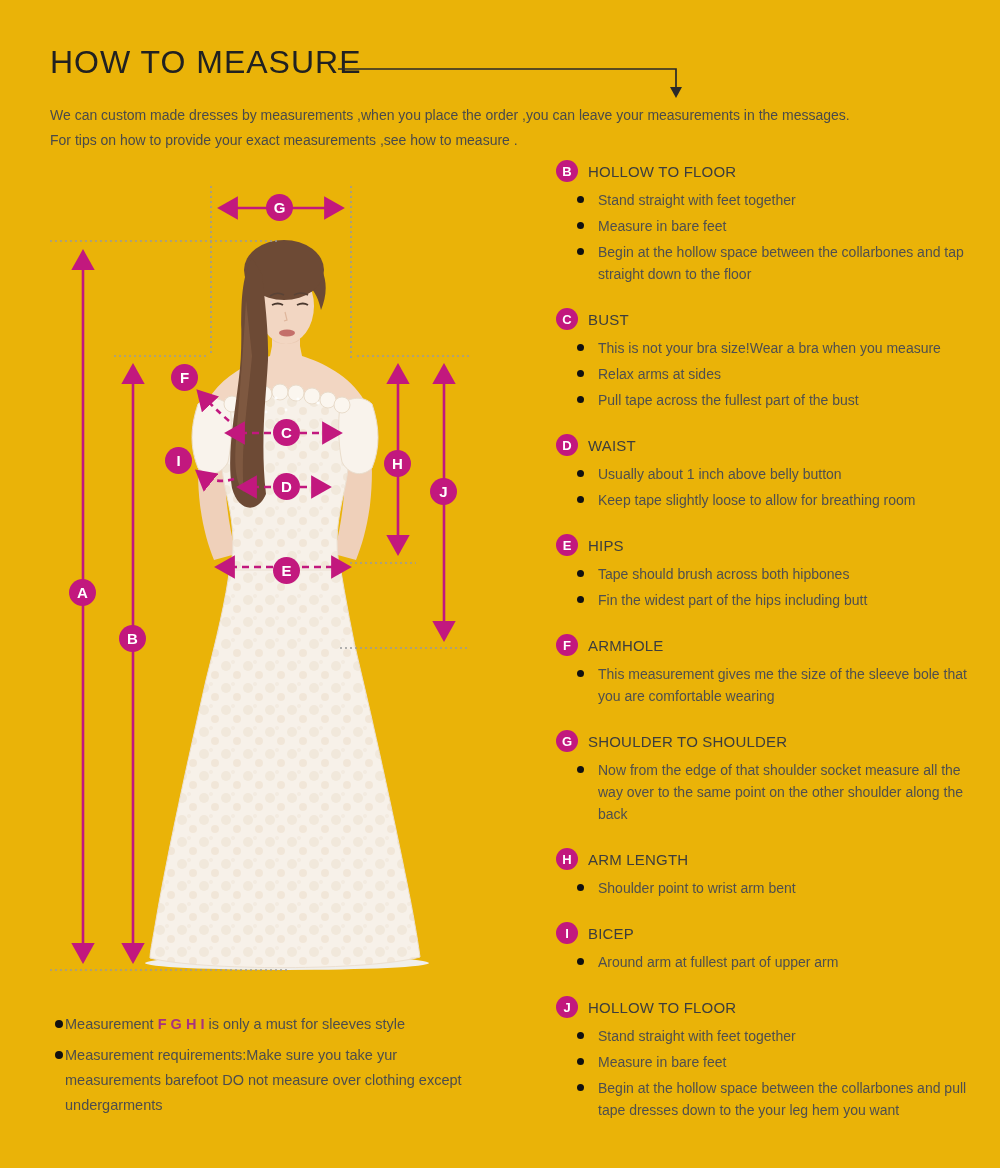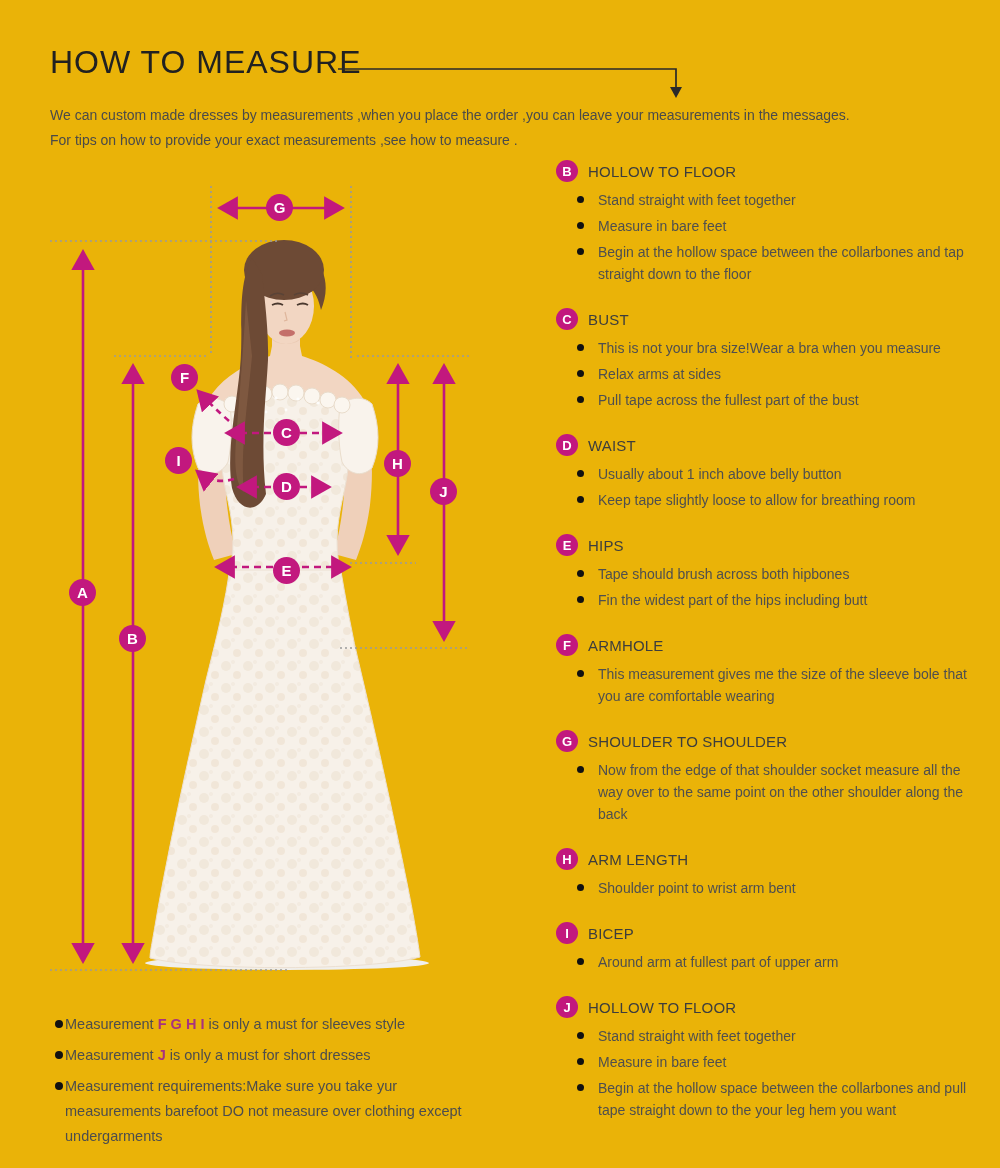--- a/index.html
+++ b/index.html
@@ -290,34 +290,30 @@
       <div class="m-bullet">
           <div class="m-dot"></div>
           <div class="m-text">Stand straight with feet together</div>
         </div>
       <div class="m-bullet">
           <div class="m-dot"></div>
           <div class="m-text">Measure in bare feet</div>
         </div>
       <div class="m-bullet">
           <div class="m-dot"></div>
-          <div class="m-text">Begin at the hollow space between the collarbones and pull tape straight down to the your leg hem you want</div>
+          <div class="m-text">Begin at the hollow space between the collarbones and pull tape dresses down to the your leg hem you want</div>
         </div>
     </div>
 
   </div>
 
   <div class="notes">
     <div class="note">
       <div class="n-dot"></div>
       <div class="n-text"><span>Measurement </span><span class="hl">F G H I</span><span> is only a must for sleeves style</span></div>
     </div>
     <div class="note">
       <div class="n-dot"></div>
-      <div class="n-text"><span>Measurement </span><span class="hl">J</span><span> is only a must for short dresses</span></div>
-    </div>
-    <div class="note">
-      <div class="n-dot"></div>
       <div class="n-text"><span>Measurement requirements:Make sure you take yur measurements barefoot DO not measure over clothing except undergarments</span><span class="hl"></span><span></span></div>
     </div>
   </div>
 
 </div>
 
 </body></html>

